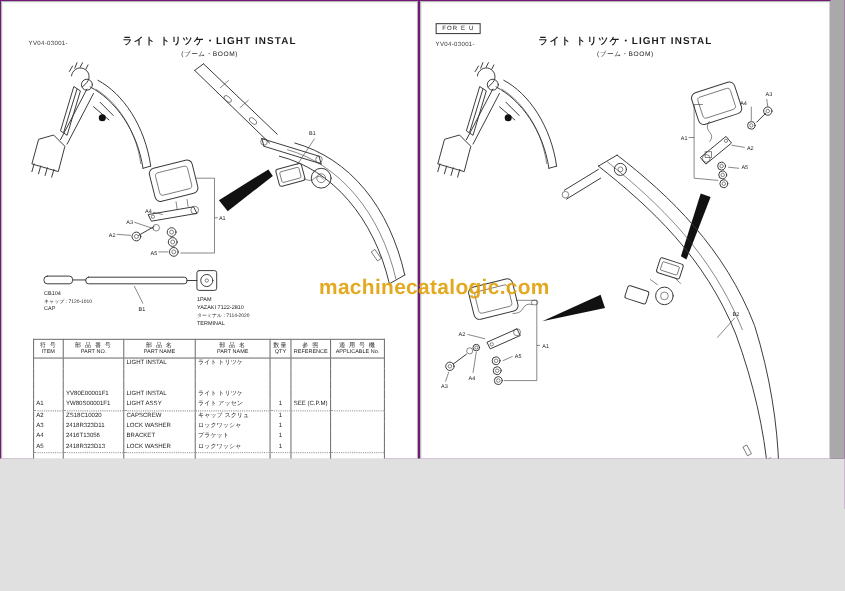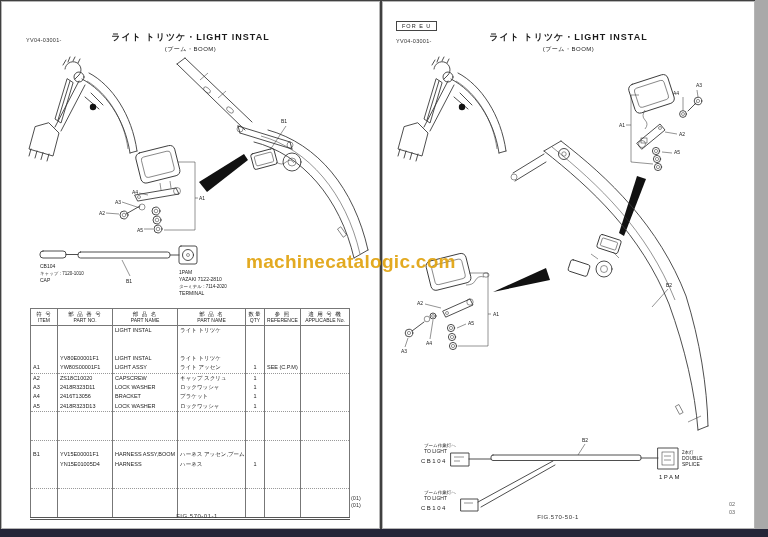--- a/index.html
+++ b/index.html
@@ -1,16 +1,16 @@
 <!DOCTYPE html>
 <html><head>
 <meta charset="utf-8">
 <style>
   html,body { margin:0; padding:0; background:#e0e0e0; }
-  .viewer { position:relative; width:768px; height:537px; background:#404040; overflow:hidden;
+  .viewer { position:relative; width:768px; height:417px; background:#701a75; overflow:hidden;
             font-family:"Liberation Sans", sans-serif; }
   .page { position:absolute; top:1px; height:528px; background:#fff; border:1px solid #b5b5b5; box-sizing:border-box; }
   .page-left  { left:1px;  width:379px; }
   .page-right { left:382px; width:373px; }
 
   .doc-code { position:absolute; font-size:5.5px; color:#333; letter-spacing:0.3px; }
   .title-wrap { position:absolute; left:0; right:0; top:29px; text-align:center; }
   .title { font-size:9px; font-weight:bold; color:#1c1c1c; letter-spacing:1px; }
   .subtitle { font-size:6px; color:#1c1c1c; margin-top:1px; letter-spacing:0.5px; }
   .for-eu { position:absolute; left:13px; top:19px; border:1px solid #444; font-size:5.5px;
@@ -514,17 +514,17 @@
       </g>
     </svg>
 
     <div class="fig-label" style="left:130px; top:512px;">FIG.570-50-1</div>
     <div class="page-nums">
       <div>02</div>
       <div>03</div>
     </div>
   </div>
 
-  <div class="watermark" style="color: rgb(224, 161, 10);">machinecatalogic.com</div>
+  <div class="watermark" style="color: rgb(224, 161, 10); margin-left: 44px;">machinecatalogic.com</div>
 
   <div class="scroll-strip"></div>
   <div class="bottom-bar"></div>
 </div>
 
 </body></html>

